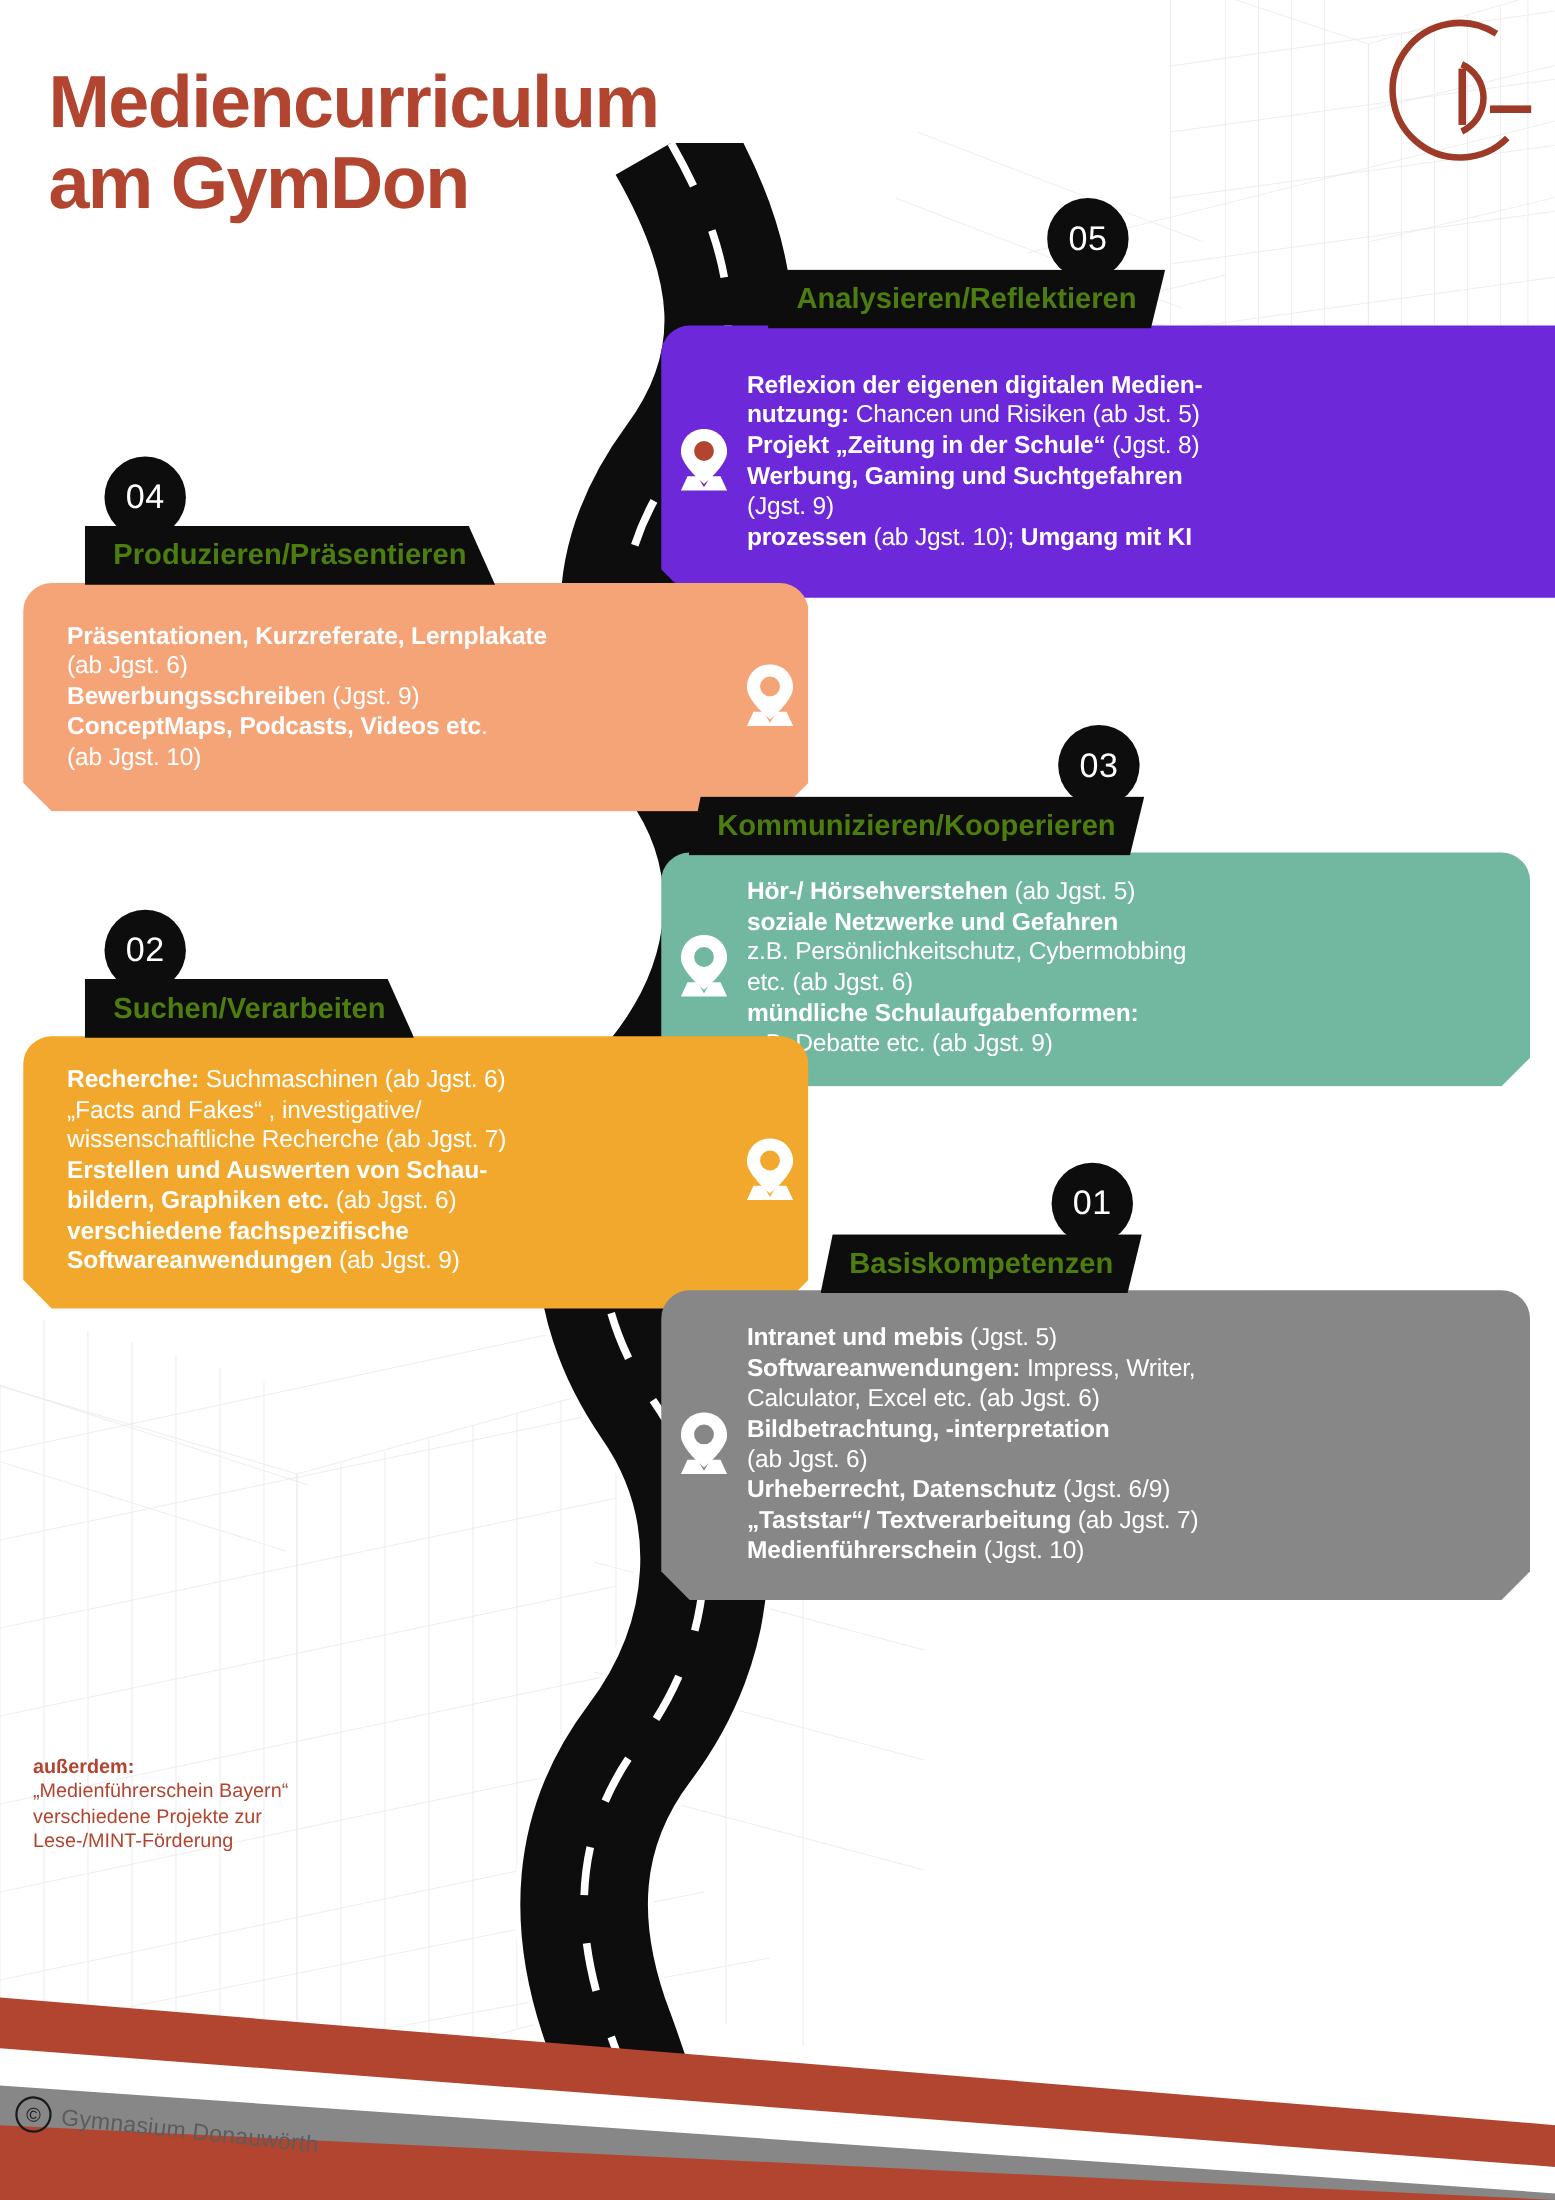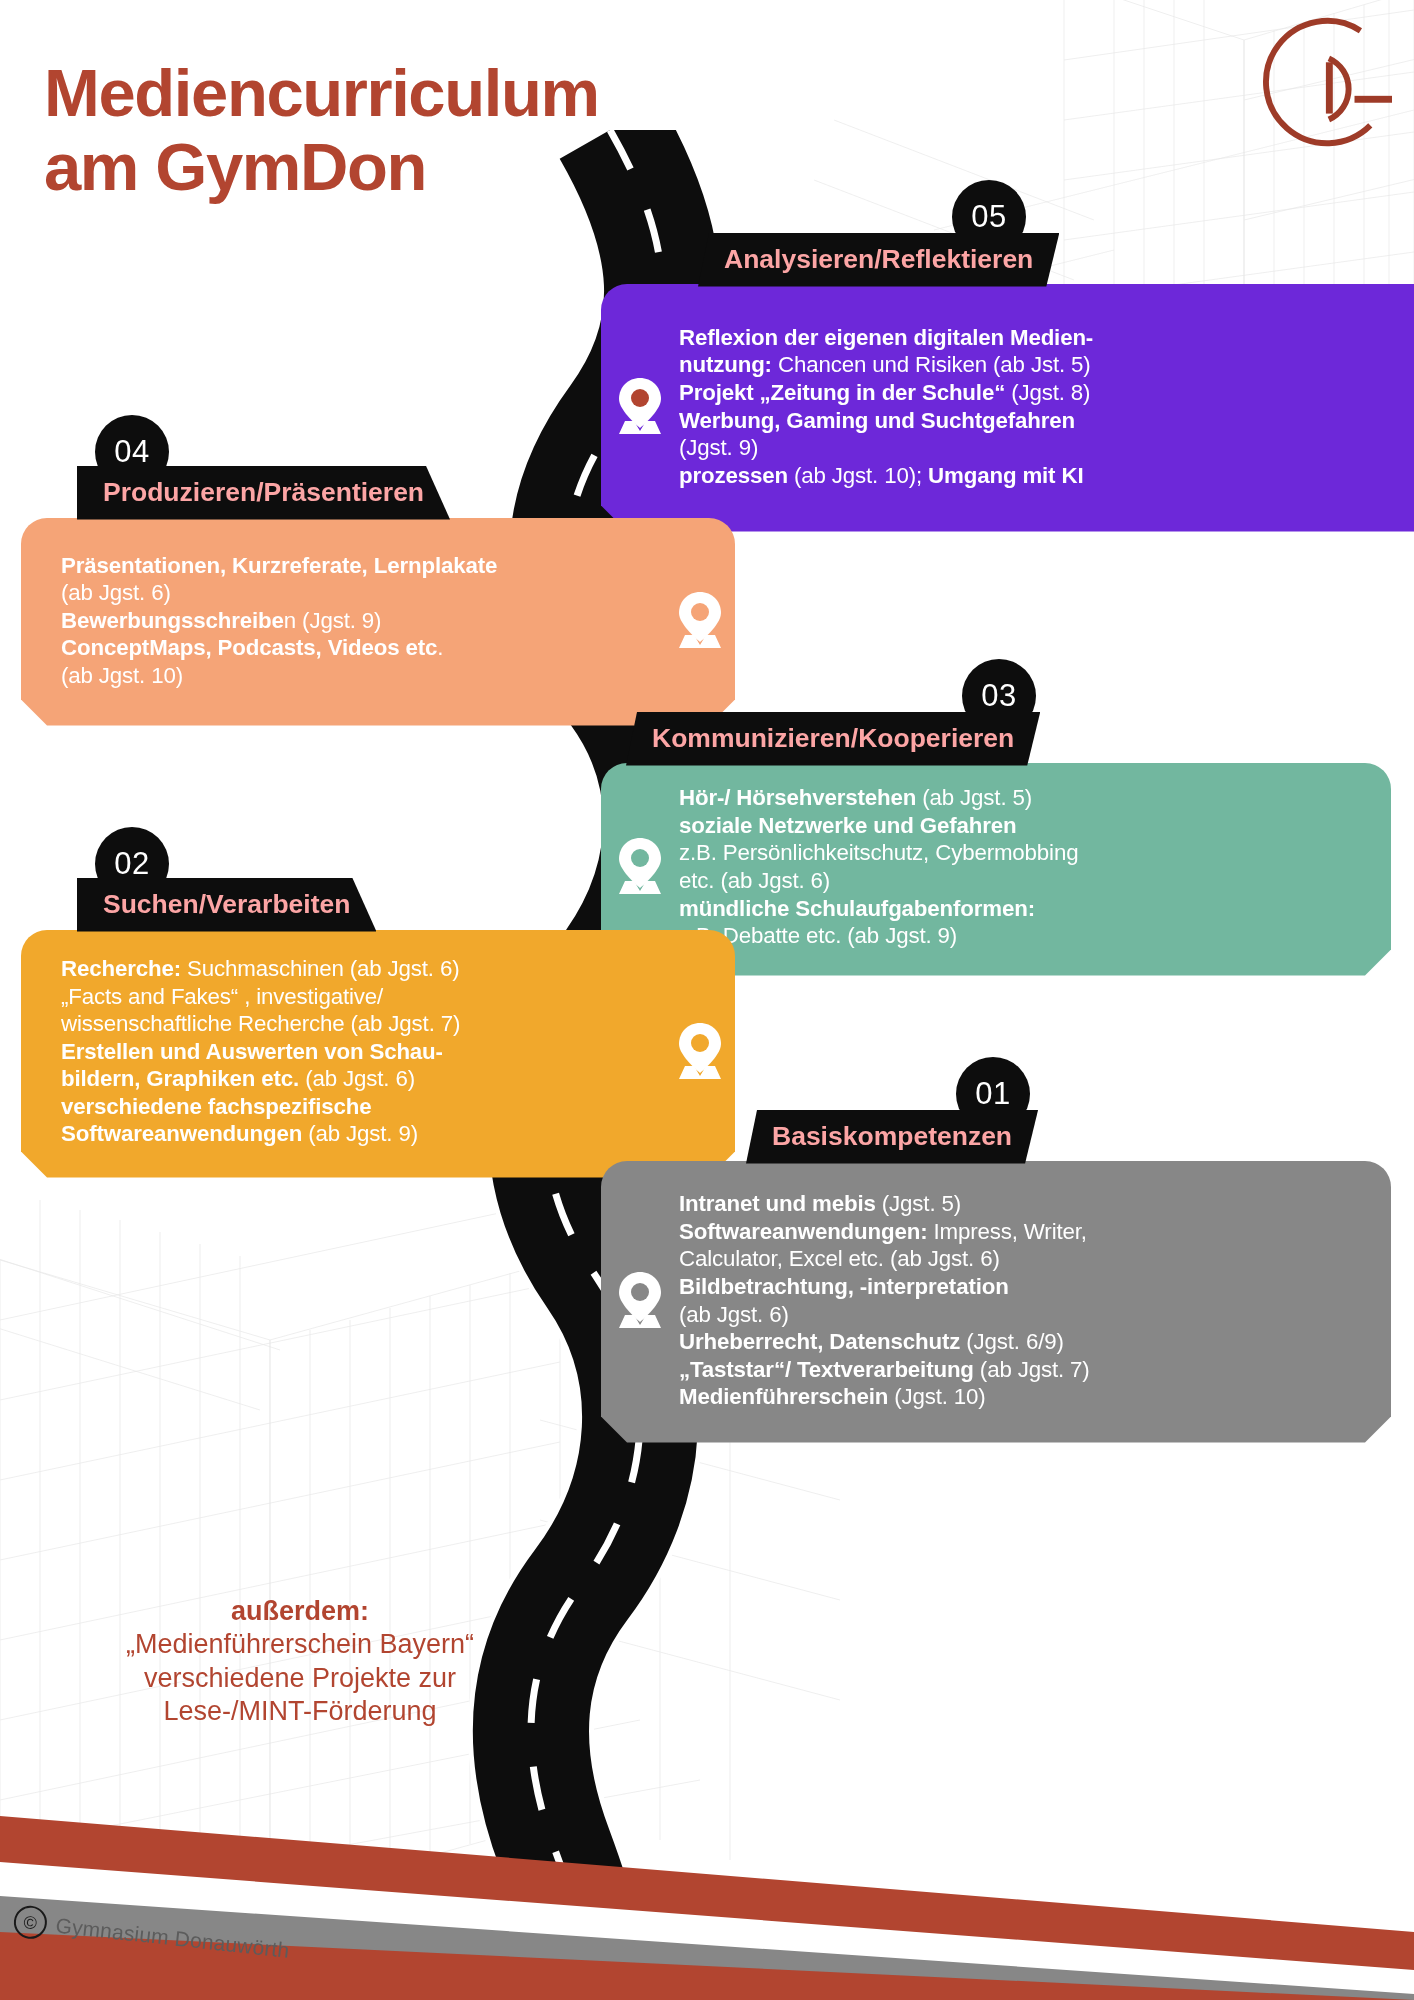--- a/index.html
+++ b/index.html
@@ -25,24 +25,25 @@
 
   
   .logo{position:absolute;right:22px;top:8px;width:148px;height:150px;}
 
   
   .road{position:absolute;left:405px;top:130px;width:360px;height:1870px;}
 
   
   .card{position:absolute;}
   .card .hdr{
-    position:relative;background:#0d0d0d;color:#fca5a5;
+    position:relative;background:#0d0d0d;color:#4d7c0f;
     font-weight:800;font-size:26.5px;line-height:1;
     padding:13px 26px 14px 26px;display:inline-block;white-space:nowrap;
     z-index:3;
+    margin-top:12px;
   }
   .card .badge{
     position:absolute;width:74px;height:74px;border-radius:50%;
     background:#0d0d0d;color:#fff;font-size:31px;font-weight:400;
     display:flex;align-items:center;justify-content:center;
     z-index:2;letter-spacing:.5px;
   }
   .card .body{
     position:relative;border-radius:26px;z-index:1;
     display:flex;align-items:center;gap:8px;
@@ -107,22 +108,22 @@
     clip-path:polygon(11px 0,100% 0,calc(100% - 13px) 100%,0 100%);}
   #card01 .badge{left:355px;top:-53px;}
   #card01 .body{
     margin-top:-3px;background:#878787;min-height:260px;padding:10px 16px 12px 8px;
     clip-path:polygon(0 0,100% 0,100% calc(100% - 26px),calc(100% - 26px) 100%,26px 100%,0 calc(100% - 26px));
     border-radius:26px;
   }
 
   
   .extra{
-    position:absolute;left:30px;top:1595px;width:540px;text-align:center;
-    color:#B24530;font-size:27px;line-height:1.24;
+    position:absolute;left:30px;top:1595px;width:540px;
+    color:#B24530;font-size:18px;line-height:1.24;
   }
   .extra .hd{font-weight:800;display:block;}
   .extra .ln{display:block;}
 
   
   .footer-art{position:absolute;left:0;bottom:0;width:1414px;height:220px;}
   .credit{
     position:absolute;left:14px;bottom:63px;
     display:flex;align-items:center;gap:9px;
     transform:rotate(6.2deg);transform-origin:left center;

